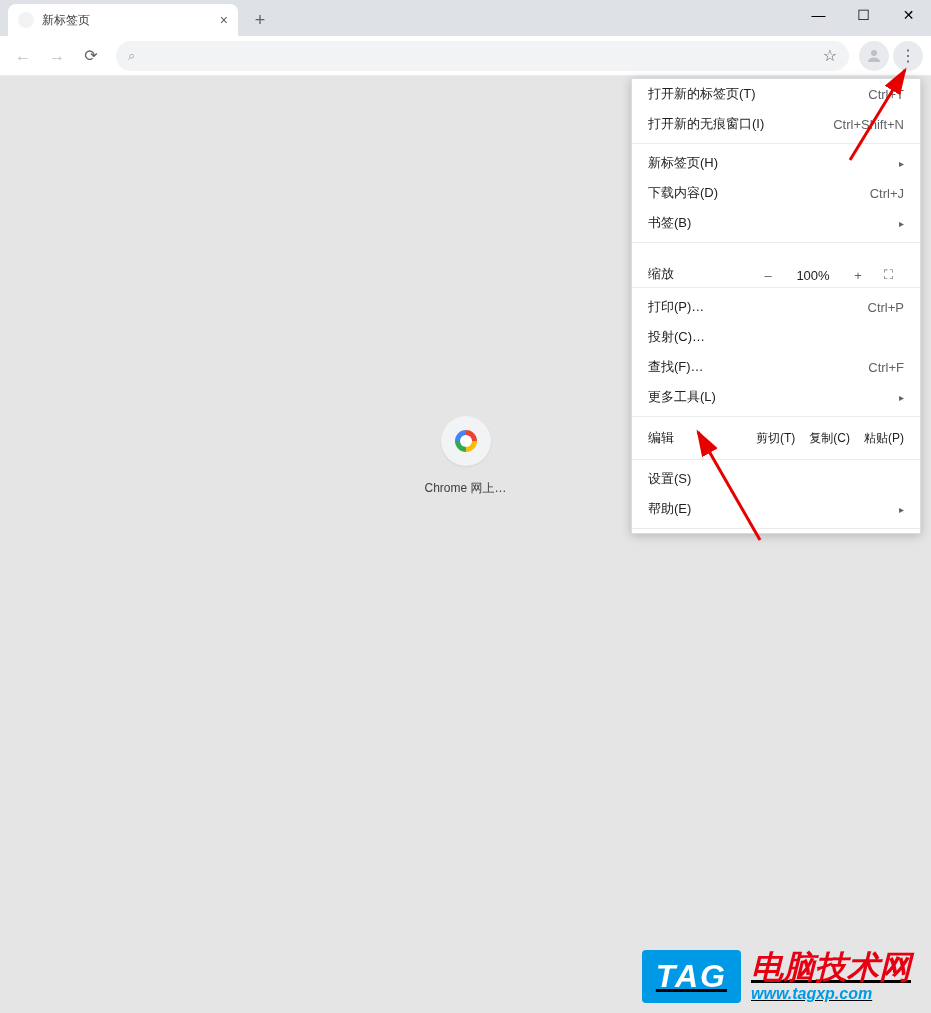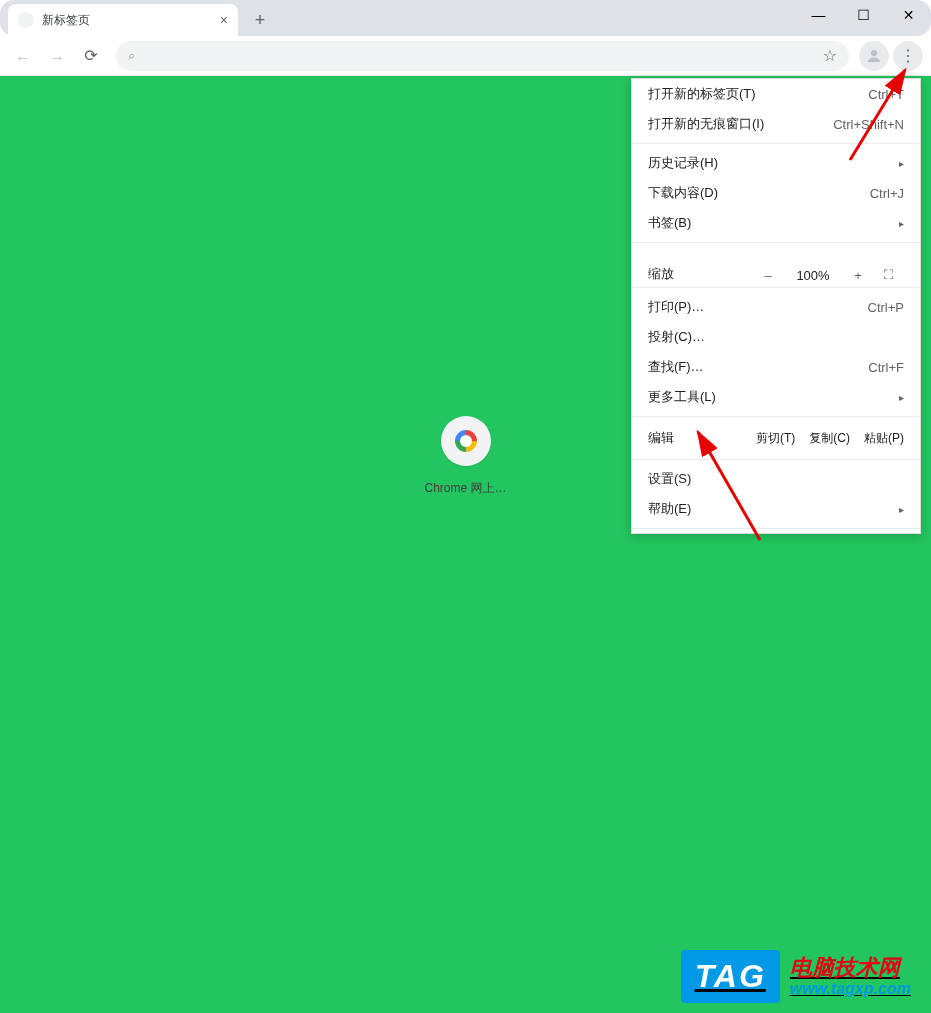--- a/index.html
+++ b/index.html
@@ -1,40 +1,40 @@
 <!DOCTYPE html>
 <html><head>
 <meta charset="utf-8">
 <style>
   * { box-sizing: border-box; margin: 0; padding: 0; font-family: "Microsoft YaHei", "Segoe UI", Arial, sans-serif; }
   body { width: 931px; height: 1013px; background: #fff; position: relative; overflow: hidden; }
 
   
-  .titlebar { height: 36px; background: #dee1e6; display: flex; align-items: flex-end; position: relative; border-radius: 14px; }
+  .titlebar { height: 36px; background: #dee1e6; display: flex; align-items: flex-end; position: relative; }
   .tab { background: #fff; height: 32px; border-radius: 8px 8px 0 0; margin-left: 8px; width: 230px; display: flex; align-items: center; padding: 0 10px; font-size: 12px; color: #3c4043; position: relative; }
   .tab .favicon { width: 16px; height: 16px; margin-right: 8px; background: #f1f3f4; border-radius: 50%; }
   .tab .close { margin-left: auto; color: #5f6368; font-size: 14px; cursor: pointer; }
   .newtab { width: 28px; height: 28px; display: flex; align-items: center; justify-content: center; color: #5f6368; font-size: 18px; margin-left: 8px; margin-bottom: 2px; cursor: pointer; }
   .win-controls { position: absolute; right: 0; top: 0; display: flex; }
   .win-btn { width: 45px; height: 30px; display: flex; align-items: center; justify-content: center; color: #000; font-size: 14px; cursor: pointer; }
 
   
   .toolbar { height: 40px; background: #fff; border-bottom: 1px solid #e8eaed; display: flex; align-items: center; padding: 0 8px; gap: 4px; }
   .nav-btn { width: 30px; height: 30px; display: flex; align-items: center; justify-content: center; color: #5f6368; border-radius: 50%; cursor: pointer; }
   .nav-btn.disabled { color: #bdc1c6; }
   .omnibox { flex: 1; height: 30px; background: #f1f3f4; border-radius: 15px; display: flex; align-items: center; padding: 0 12px; margin: 0 6px; }
   .omnibox .search-icon { color: #9aa0a6; font-size: 13px; margin-right: 8px; }
   .omnibox input { flex: 1; border: none; background: transparent; outline: none; font-size: 14px; }
   .omnibox .star { color: #5f6368; font-size: 16px; cursor: pointer; }
   .profile-btn, .menu-btn { width: 30px; height: 30px; border-radius: 50%; display: flex; align-items: center; justify-content: center; cursor: pointer; }
   .profile-btn { background: #e8eaed; color: #9aa0a6; }
   .menu-btn { background: #e8eaed; color: #5f6368; font-size: 16px; position: relative; }
 
   
-  .content { position: absolute; top: 76px; left: 0; right: 0; bottom: 0; background: #22c55e; }
+  .content { position: absolute; top: 76px; left: 0; right: 0; bottom: 0; background: #e5e5e5; }
   .apps { text-align: center; margin-top: 340px; }
   .app-icon { width: 50px; height: 50px; border-radius: 50%; background: #f1f3f4; display: inline-flex; align-items: center; justify-content: center; box-shadow: 0 1px 2px rgba(0,0,0,0.08); }
   .app-icon .ball { width: 22px; height: 22px; border-radius: 50%; background: conic-gradient(#ea4335 0 90deg, #fbbc05 90deg 180deg, #34a853 180deg 270deg, #4285f4 270deg 360deg); position: relative; }
   .app-icon .ball::after { content:""; position:absolute; inset:5px; background:#fff; border-radius:50%;}
   .app-label { margin-top: 14px; font-size: 12px; color: #3c4043; }
 
   
   .menu { position: absolute; top: 78px; right: 10px; width: 290px; background: #fff; border: 1px solid #dadce0; box-shadow: 0 2px 10px rgba(0,0,0,0.2); font-size: 13px; color: #202124; z-index: 10; }
   .menu-row { display: flex; align-items: center; height: 30px; padding: 0 16px; cursor: pointer; position: relative; }
   .menu-row .shortcut { margin-left: auto; color: #5f6368; font-size: 13px; }
@@ -51,21 +51,21 @@
   .edit-row .eactions { margin-left: auto; display: flex; gap: 14px; }
   .edit-row .eact { cursor: pointer; font-size: 12px; }
 
   
   .arrow-svg { position: absolute; pointer-events: none; z-index: 20; }
 
   
   .watermark { position: absolute; right: 20px; bottom: 10px; display: flex; align-items: center; gap: 10px; z-index: 5; text-decoration: underline; }
   .wm-tag { background: #0099e5; color: #fff; font-weight: 900; font-size: 32px; padding: 8px 14px; border-radius: 4px; font-style: italic; letter-spacing: 2px; }
   .wm-text { display: flex; flex-direction: column; line-height: 1.1; }
-  .wm-text .l1 { color: #e60012; font-size: 22px; font-weight: 900; font-style: italic; }
+  .wm-text .l1 { color: #e60012; font-size: 32px; font-weight: 900; font-style: italic; }
   .wm-text .l2 { color: #0099e5; font-size: 16px; font-style: italic; font-weight: bold; }
 </style>
 </head>
 <body>
 
 <div class="titlebar">
   <div class="tab">
     <span class="favicon"></span>
     <span>新标签页</span>
     <span class="close">×</span>
@@ -109,21 +109,21 @@
   <div class="menu-row">
     <span>打开新的标签页(T)</span>
     <span class="shortcut">Ctrl+T</span>
   </div>
   <div class="menu-row">
     <span>打开新的无痕窗口(I)</span>
     <span class="shortcut">Ctrl+Shift+N</span>
   </div>
   <div class="menu-sep"></div>
   <div class="menu-row">
-    <span>历史记录(H)</span>
+    <span>新标签页(H)</span>
     <span class="arrow">▸</span>
   </div>
   <div class="menu-row">
     <span>下载内容(D)</span>
     <span class="shortcut">Ctrl+J</span>
   </div>
   <div class="menu-row">
     <span>书签(B)</span>
     <span class="arrow">▸</span>
   </div>

